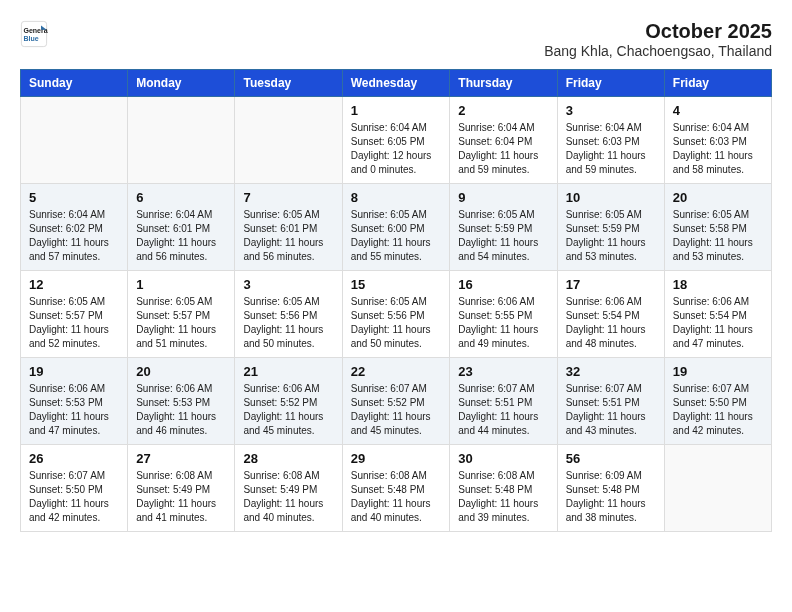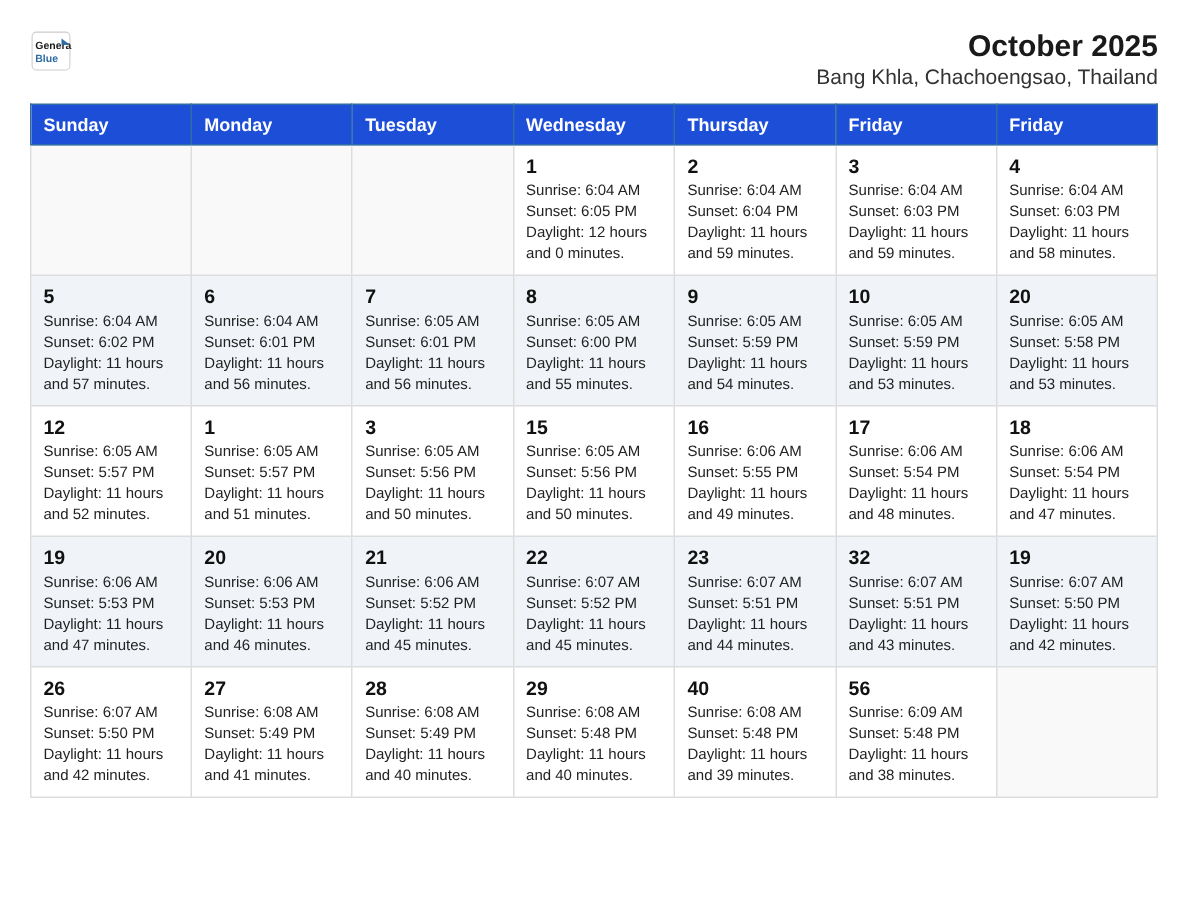--- a/index.html
+++ b/index.html
@@ -319,21 +319,21 @@
 and 40 minutes.</div>
         </td>
         <td>
           <div class="day-number">29</div>
           <div class="day-info" style="white-space: pre-line;">Sunrise: 6:08 AM
 Sunset: 5:48 PM
 Daylight: 11 hours
 and 40 minutes.</div>
         </td>
         <td>
-          <div class="day-number">40</div>
+          <div class="day-number">30</div>
           <div class="day-info" style="white-space: pre-line;">Sunrise: 6:08 AM
 Sunset: 5:48 PM
 Daylight: 11 hours
 and 39 minutes.</div>
         </td>
         <td>
           <div class="day-number">56</div>
           <div class="day-info" style="white-space: pre-line;">Sunrise: 6:09 AM
 Sunset: 5:48 PM
 Daylight: 11 hours

